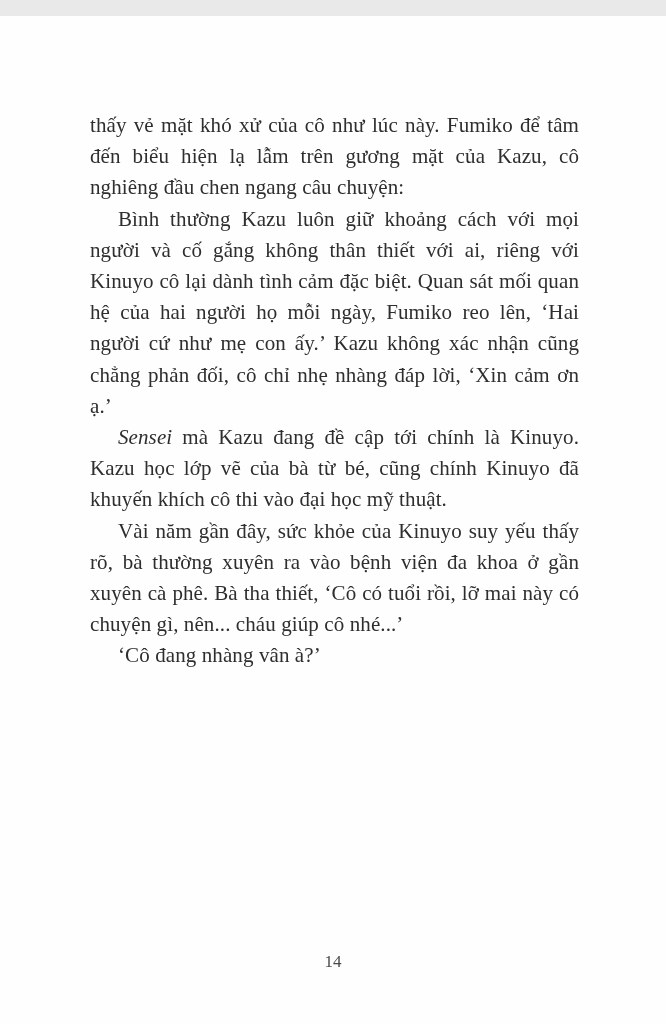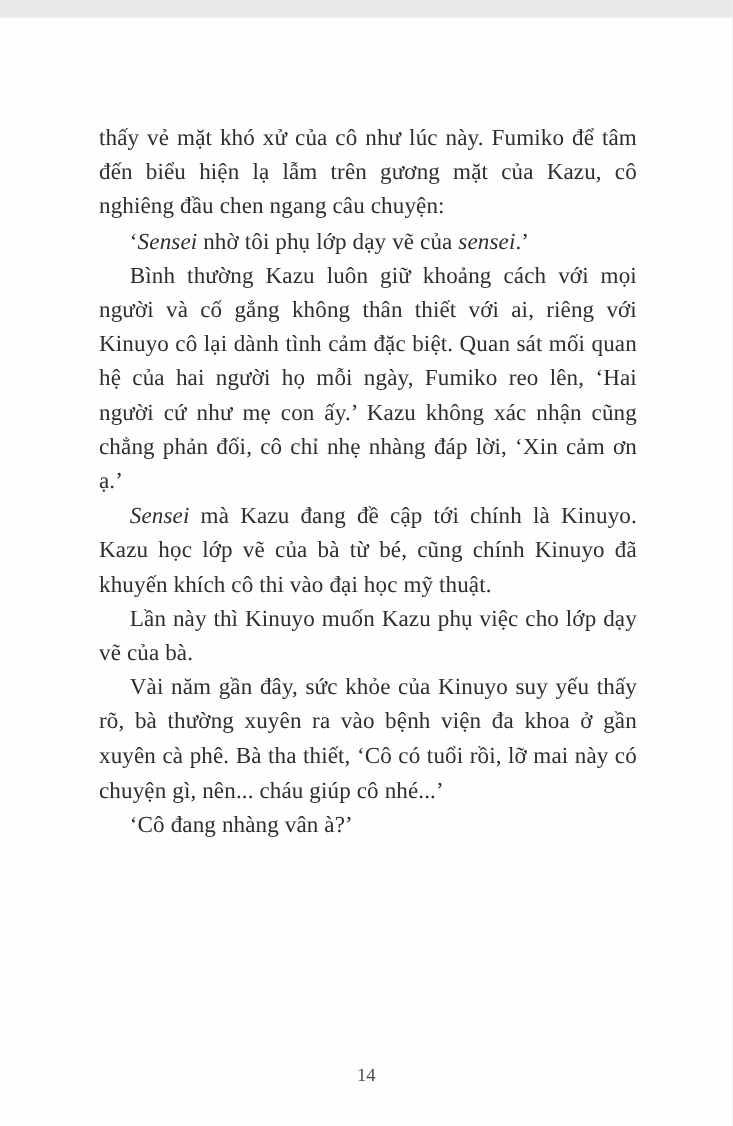--- a/index.html
+++ b/index.html
@@ -32,35 +32,33 @@
     letter-spacing: 0.1px;
   }
   .para.indent {
     text-indent: 28px;
   }
   .italic {
     font-style: italic;
   }
   .page-number {
     position: absolute;
-    bottom: 52px;
+    bottom: 68px;
     left: 0;
     width: 100%;
     text-align: center;
     font-size: 17px;
     color: #4a4a4a;
   }
 </style>
 </head>
 <body>
 
 <div class="page">
   <div class="text-block">
       <p class="para"><span>thấy vẻ mặt khó xử của cô như lúc này. Fumiko để tâm đến biểu hiện lạ lẫm trên gương mặt của Kazu, cô nghiêng đầu chen ngang câu chuyện:</span></p>
-      <p class="para indent"><span>‘</span><span class="italic">Sensei</span><span> nhờ tôi phụ lớp dạy vẽ của </span><span class="italic">sensei</span><span>.’</span></p>
       <p class="para indent"><span>Bình thường Kazu luôn giữ khoảng cách với mọi người và cố gắng không thân thiết với ai, riêng với Kinuyo cô lại dành tình cảm đặc biệt. Quan sát mối quan hệ của hai người họ mỗi ngày, Fumiko reo lên, ‘Hai người cứ như mẹ con ấy.’ Kazu không xác nhận cũng chẳng phản đối, cô chỉ nhẹ nhàng đáp lời, ‘Xin cảm ơn ạ.’</span></p>
       <p class="para indent"><span class="italic">Sensei</span><span> mà Kazu đang đề cập tới chính là Kinuyo. Kazu học lớp vẽ của bà từ bé, cũng chính Kinuyo đã khuyến khích cô thi vào đại học mỹ thuật.</span></p>
-      <p class="para indent"><span>Lần này thì Kinuyo muốn Kazu phụ việc cho lớp dạy vẽ của bà.</span></p>
       <p class="para indent"><span>Vài năm gần đây, sức khỏe của Kinuyo suy yếu thấy rõ, bà thường xuyên ra vào bệnh viện đa khoa ở gần xuyên cà phê. Bà tha thiết, ‘Cô có tuổi rồi, lỡ mai này có chuyện gì, nên... cháu giúp cô nhé...’</span></p>
       <p class="para indent"><span>‘Cô đang nhàng vân à?’</span></p>
     </div>
   <div class="page-number">14</div>
 </div>
 
 </body></html>

